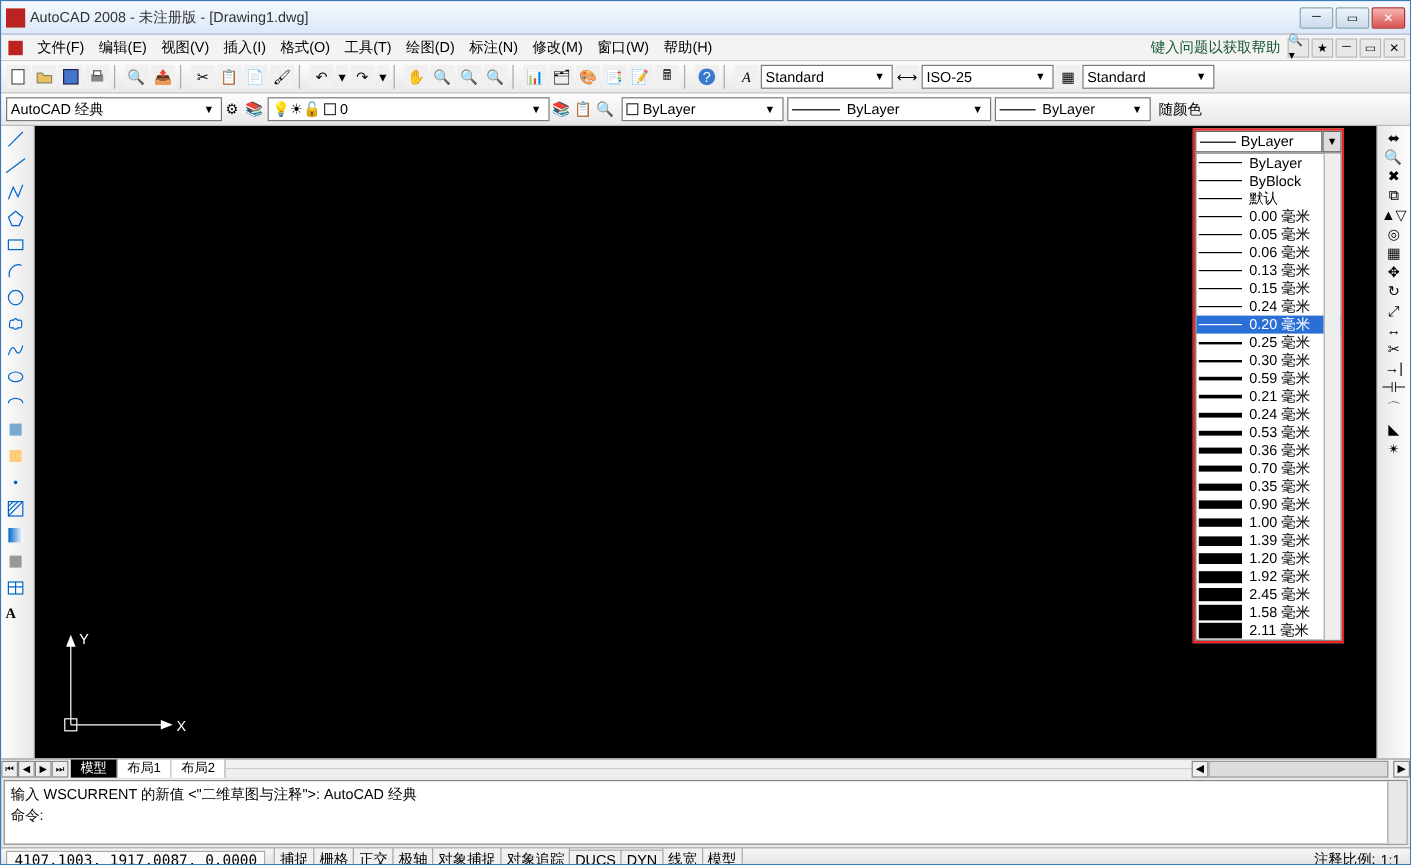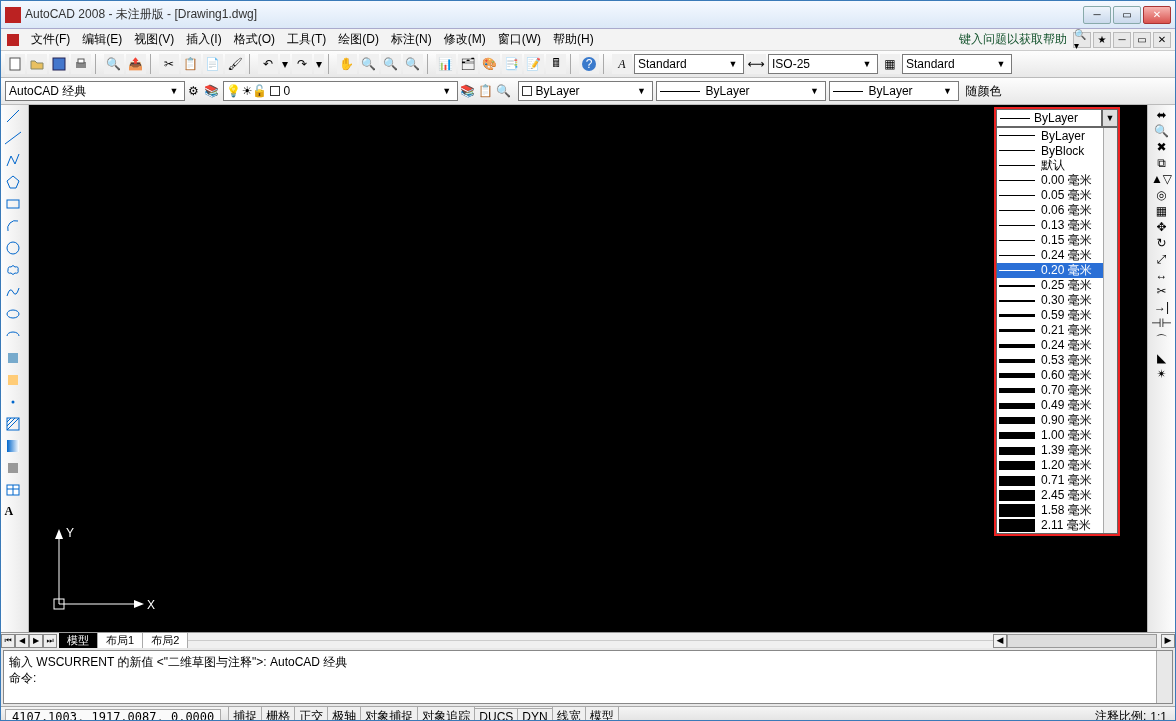--- a/index.html
+++ b/index.html
@@ -425,49 +425,49 @@
       <div class="lwitem">
         <span class="lwline" style="height: 4px;"></span>
         <span>0.24 毫米</span>
       </div>
       <div class="lwitem">
         <span class="lwline" style="height: 4px;"></span>
         <span>0.53 毫米</span>
       </div>
       <div class="lwitem">
         <span class="lwline" style="height: 5px;"></span>
-        <span>0.60 毫米</span>
+        <span>0.36 毫米</span>
       </div>
       <div class="lwitem">
         <span class="lwline" style="height: 5px;"></span>
         <span>0.70 毫米</span>
       </div>
       <div class="lwitem">
         <span class="lwline" style="height: 6px;"></span>
-        <span>0.49 毫米</span>
+        <span>0.35 毫米</span>
       </div>
       <div class="lwitem">
         <span class="lwline" style="height: 7px;"></span>
         <span>0.90 毫米</span>
       </div>
       <div class="lwitem">
         <span class="lwline" style="height: 7px;"></span>
         <span>1.00 毫米</span>
       </div>
       <div class="lwitem">
         <span class="lwline" style="height: 8px;"></span>
         <span>1.39 毫米</span>
       </div>
       <div class="lwitem">
         <span class="lwline" style="height: 9px;"></span>
         <span>1.20 毫米</span>
       </div>
       <div class="lwitem">
         <span class="lwline" style="height: 10px;"></span>
-        <span>0.71 毫米</span>
+        <span>1.92 毫米</span>
       </div>
       <div class="lwitem">
         <span class="lwline" style="height: 11px;"></span>
         <span>2.45 毫米</span>
       </div>
       <div class="lwitem">
         <span class="lwline" style="height: 13px;"></span>
         <span>1.58 毫米</span>
       </div>
       <div class="lwitem">

